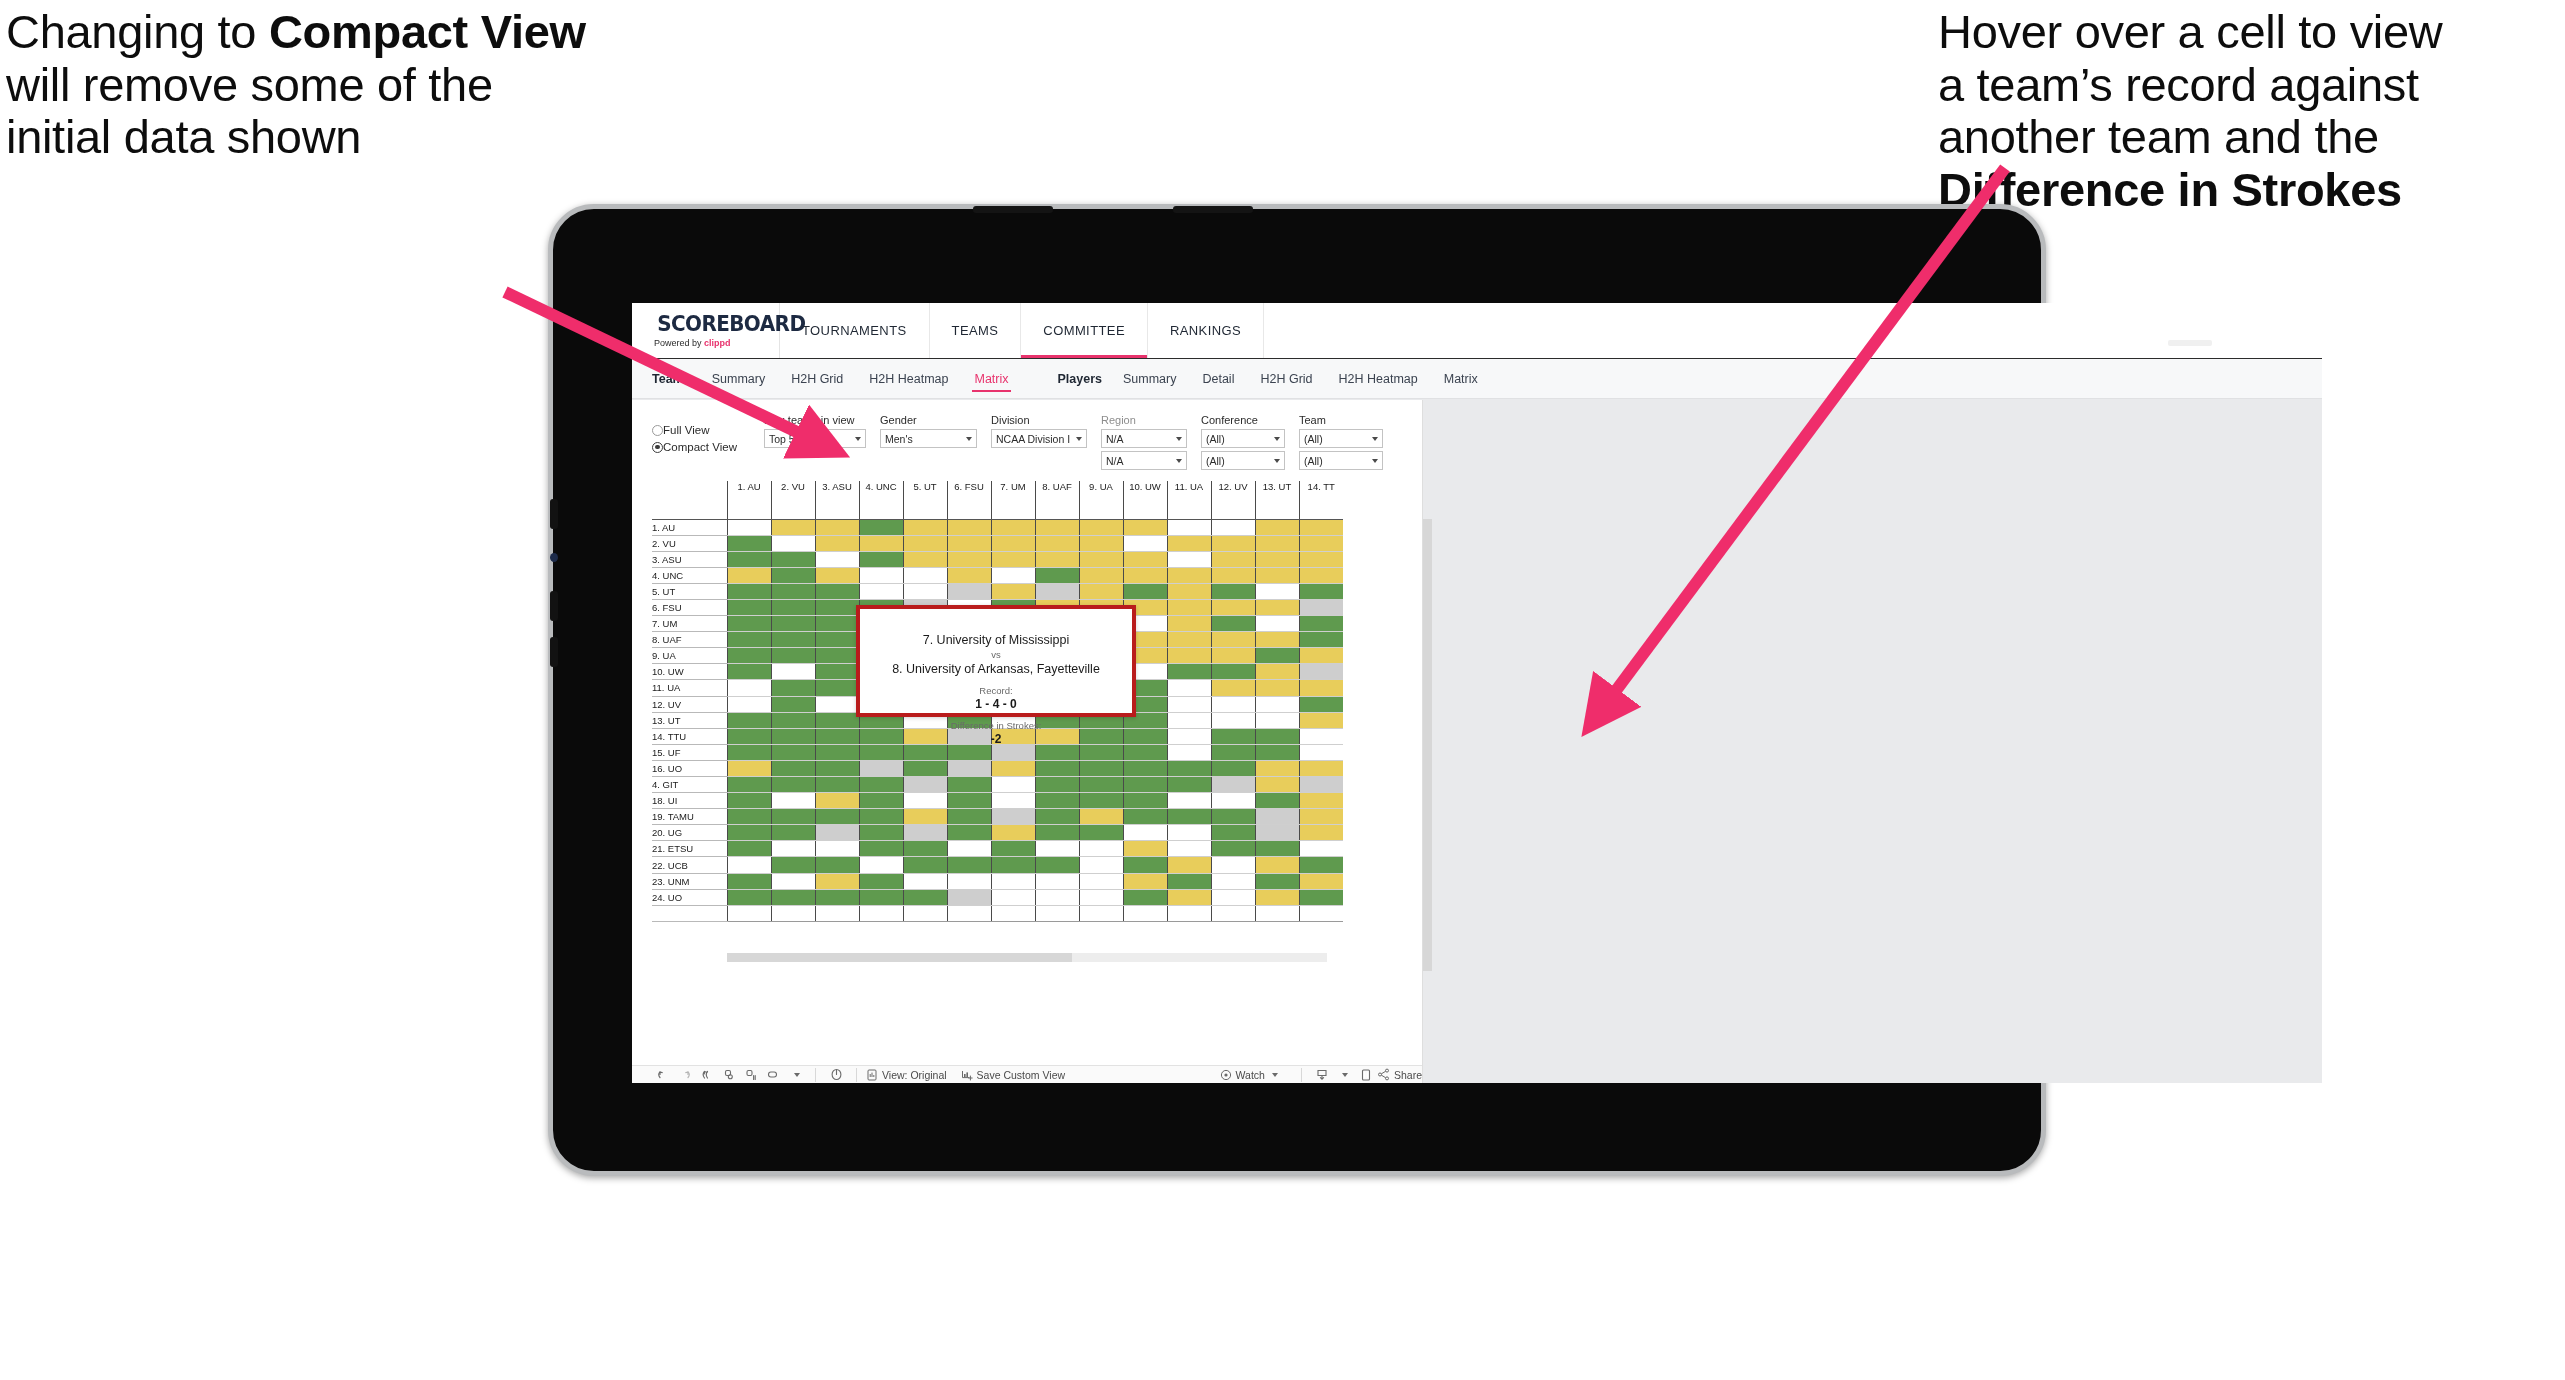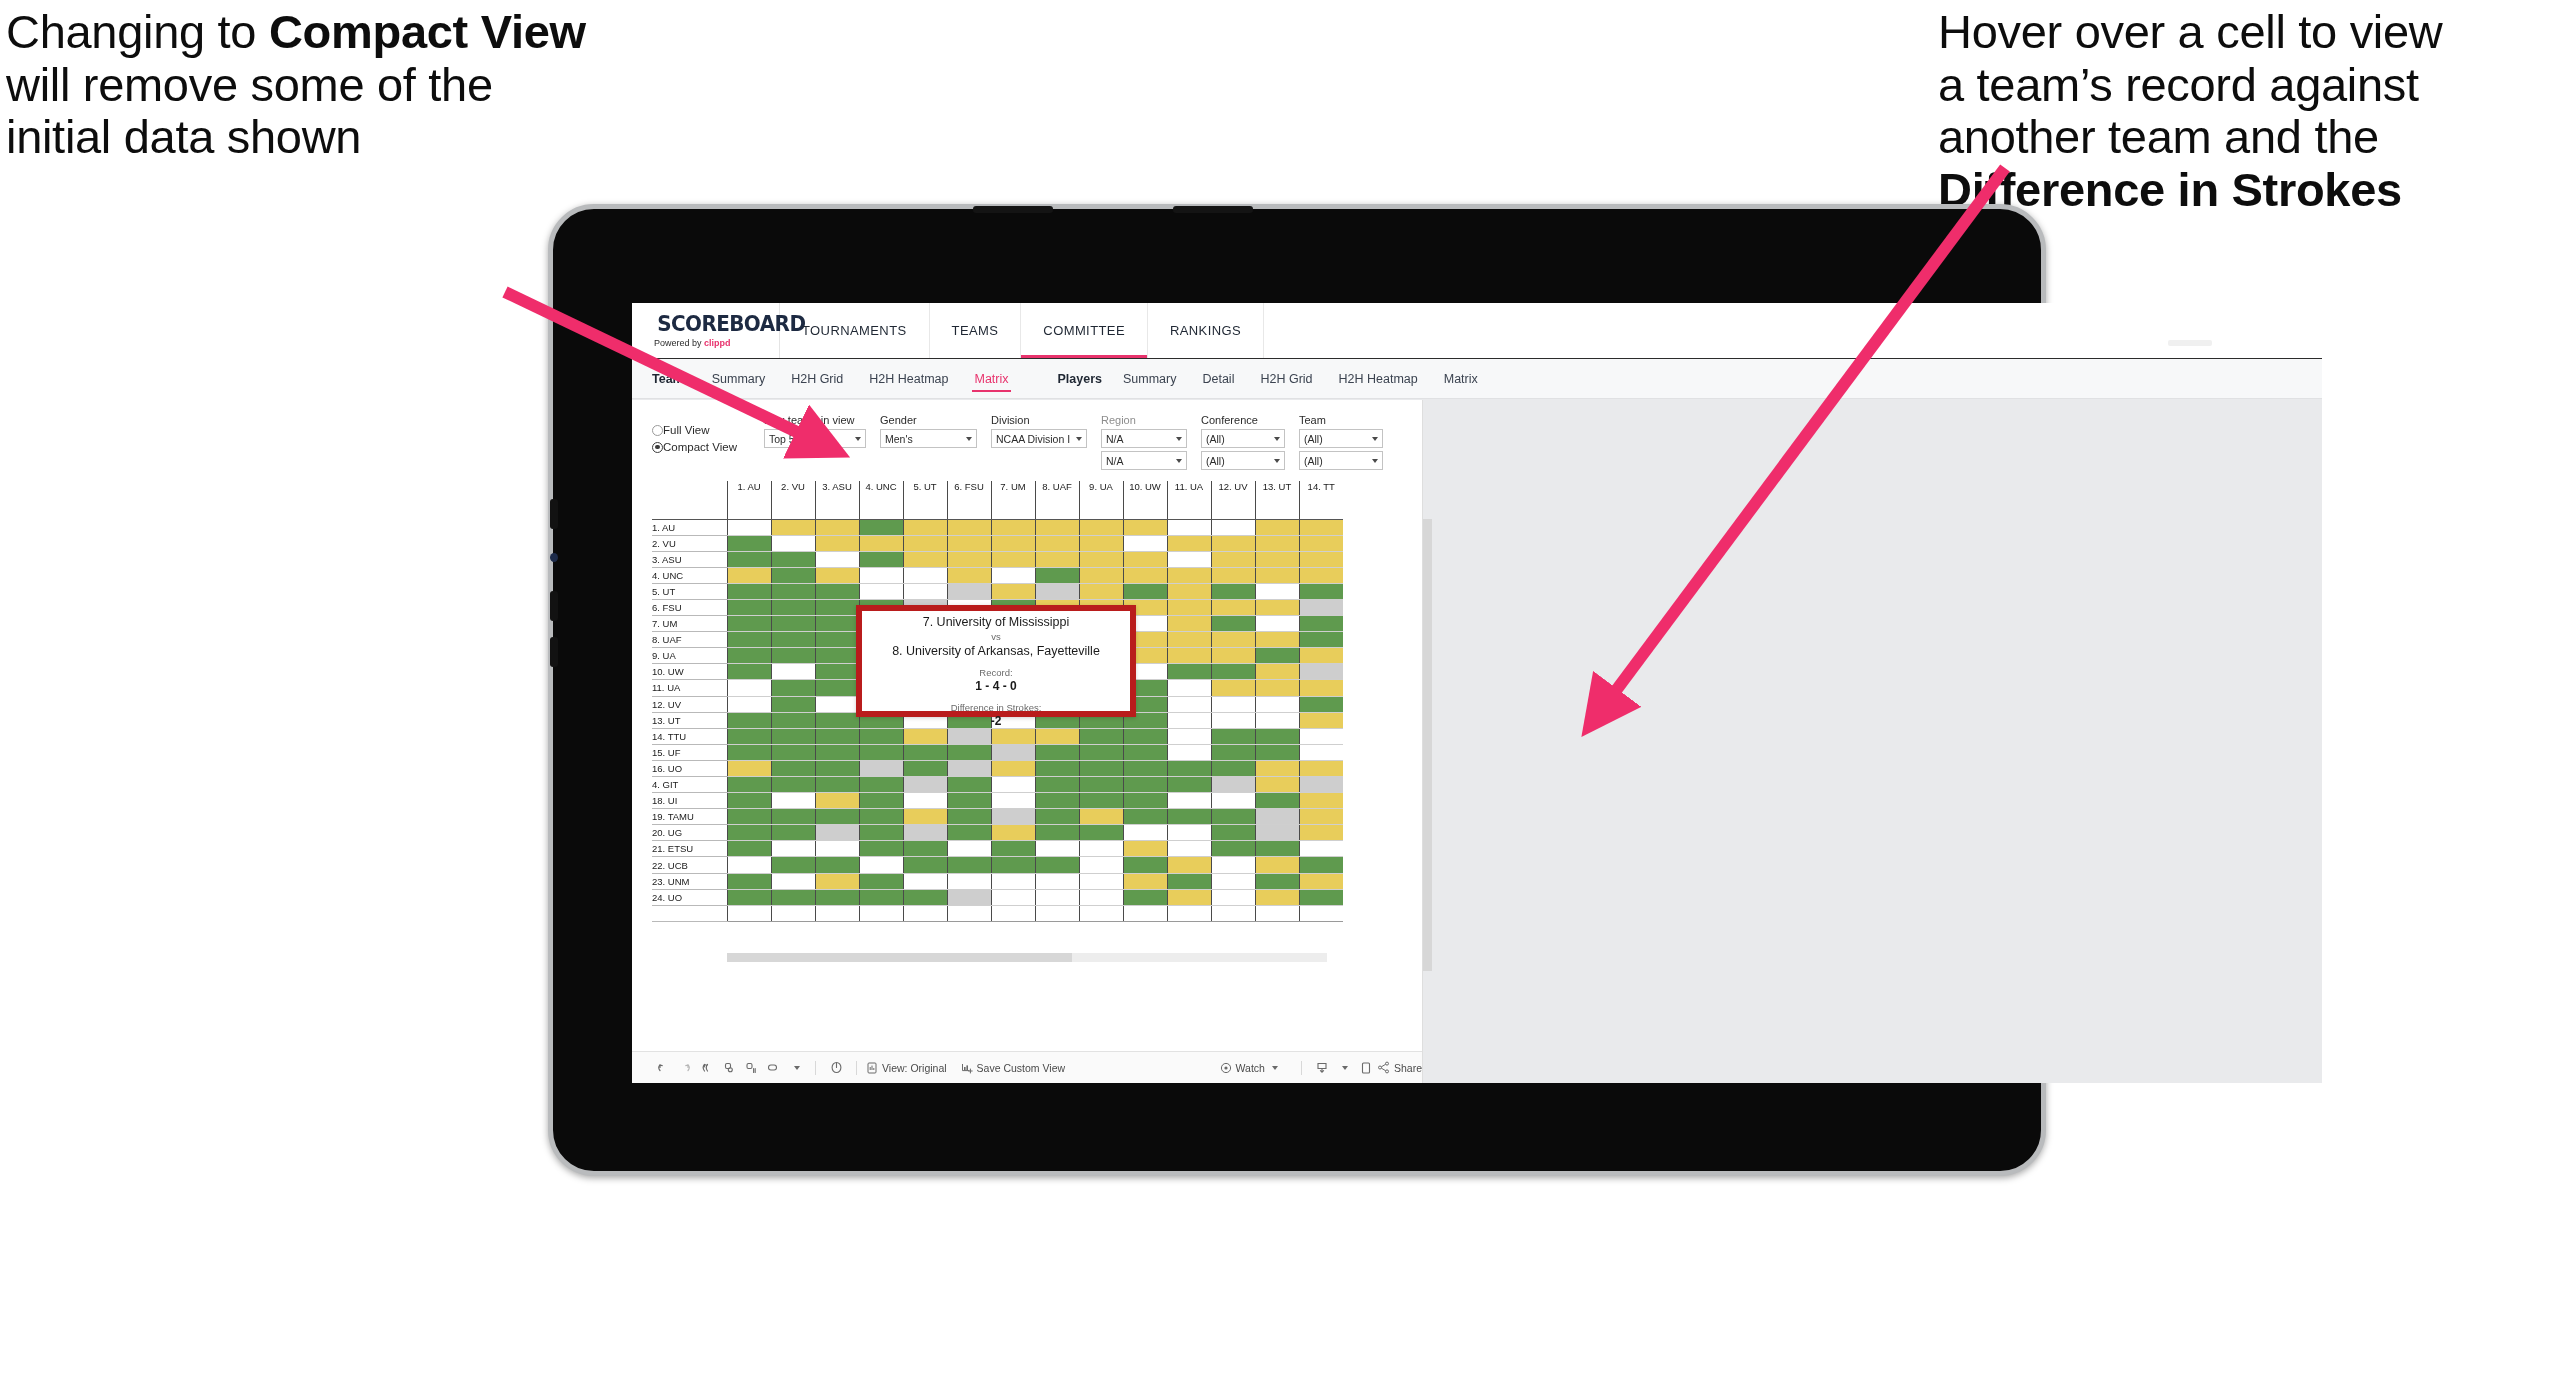--- a/index.html
+++ b/index.html
@@ -200,35 +200,35 @@
     width:600px; height:9px; background:#ededed;
   }
   #mx-hscroll-thumb {
     width:345px; height:9px; background:#d7d7d7;
   }
 
   
   #tooltip {
     position:absolute; left:1324px; top:700px;
     width:280px; height:112px;
-    background:#ffffff; border:6px solid #b91c1c;
+    background:#ffffff; border:4px solid #b91c1c;
     box-shadow:0 1px 4px rgba(0,0,0,.18);
-    text-align:center; padding-top:4px;
+    text-align:center; padding-top:24px;
     z-index:40;
   }
   #tt-a { font-size:12.5px; color:#1a1a1a; font-weight:400; }
   #tt-vs { font-size:9.5px; color:#6a6a6a; margin:2px 17px; }
   #tt-b { font-size:12.5px; color:#1a1a1a; font-weight:400; }
   .tt-lab { font-size:9.5px; color:#6a6a6a; margin-top:9px; }
   .tt-val { font-size:12px; color:#1a1a1a; font-weight:700; margin-top:1px; }
 
   
   #toolbar {
     position:absolute; left:0; bottom:0;
-    width:790px; height:32px;
+    width:790px; height:18px;
     background:#fafafa; border-top:1px solid #e2e2e2;
     display:flex; align-items:center; padding-left:20px;
     font-size:10.5px; color:#4a4a4a; gap:0;
   }
   .tb-ic {
     width:22px; height:22px; display:flex;
     align-items:center; justify-content:center;
     cursor:pointer; color:#6a6a6a;
   }
   .tb-div { width:1px; height:14px; background:#d8d8d8; margin:0 9px; }

